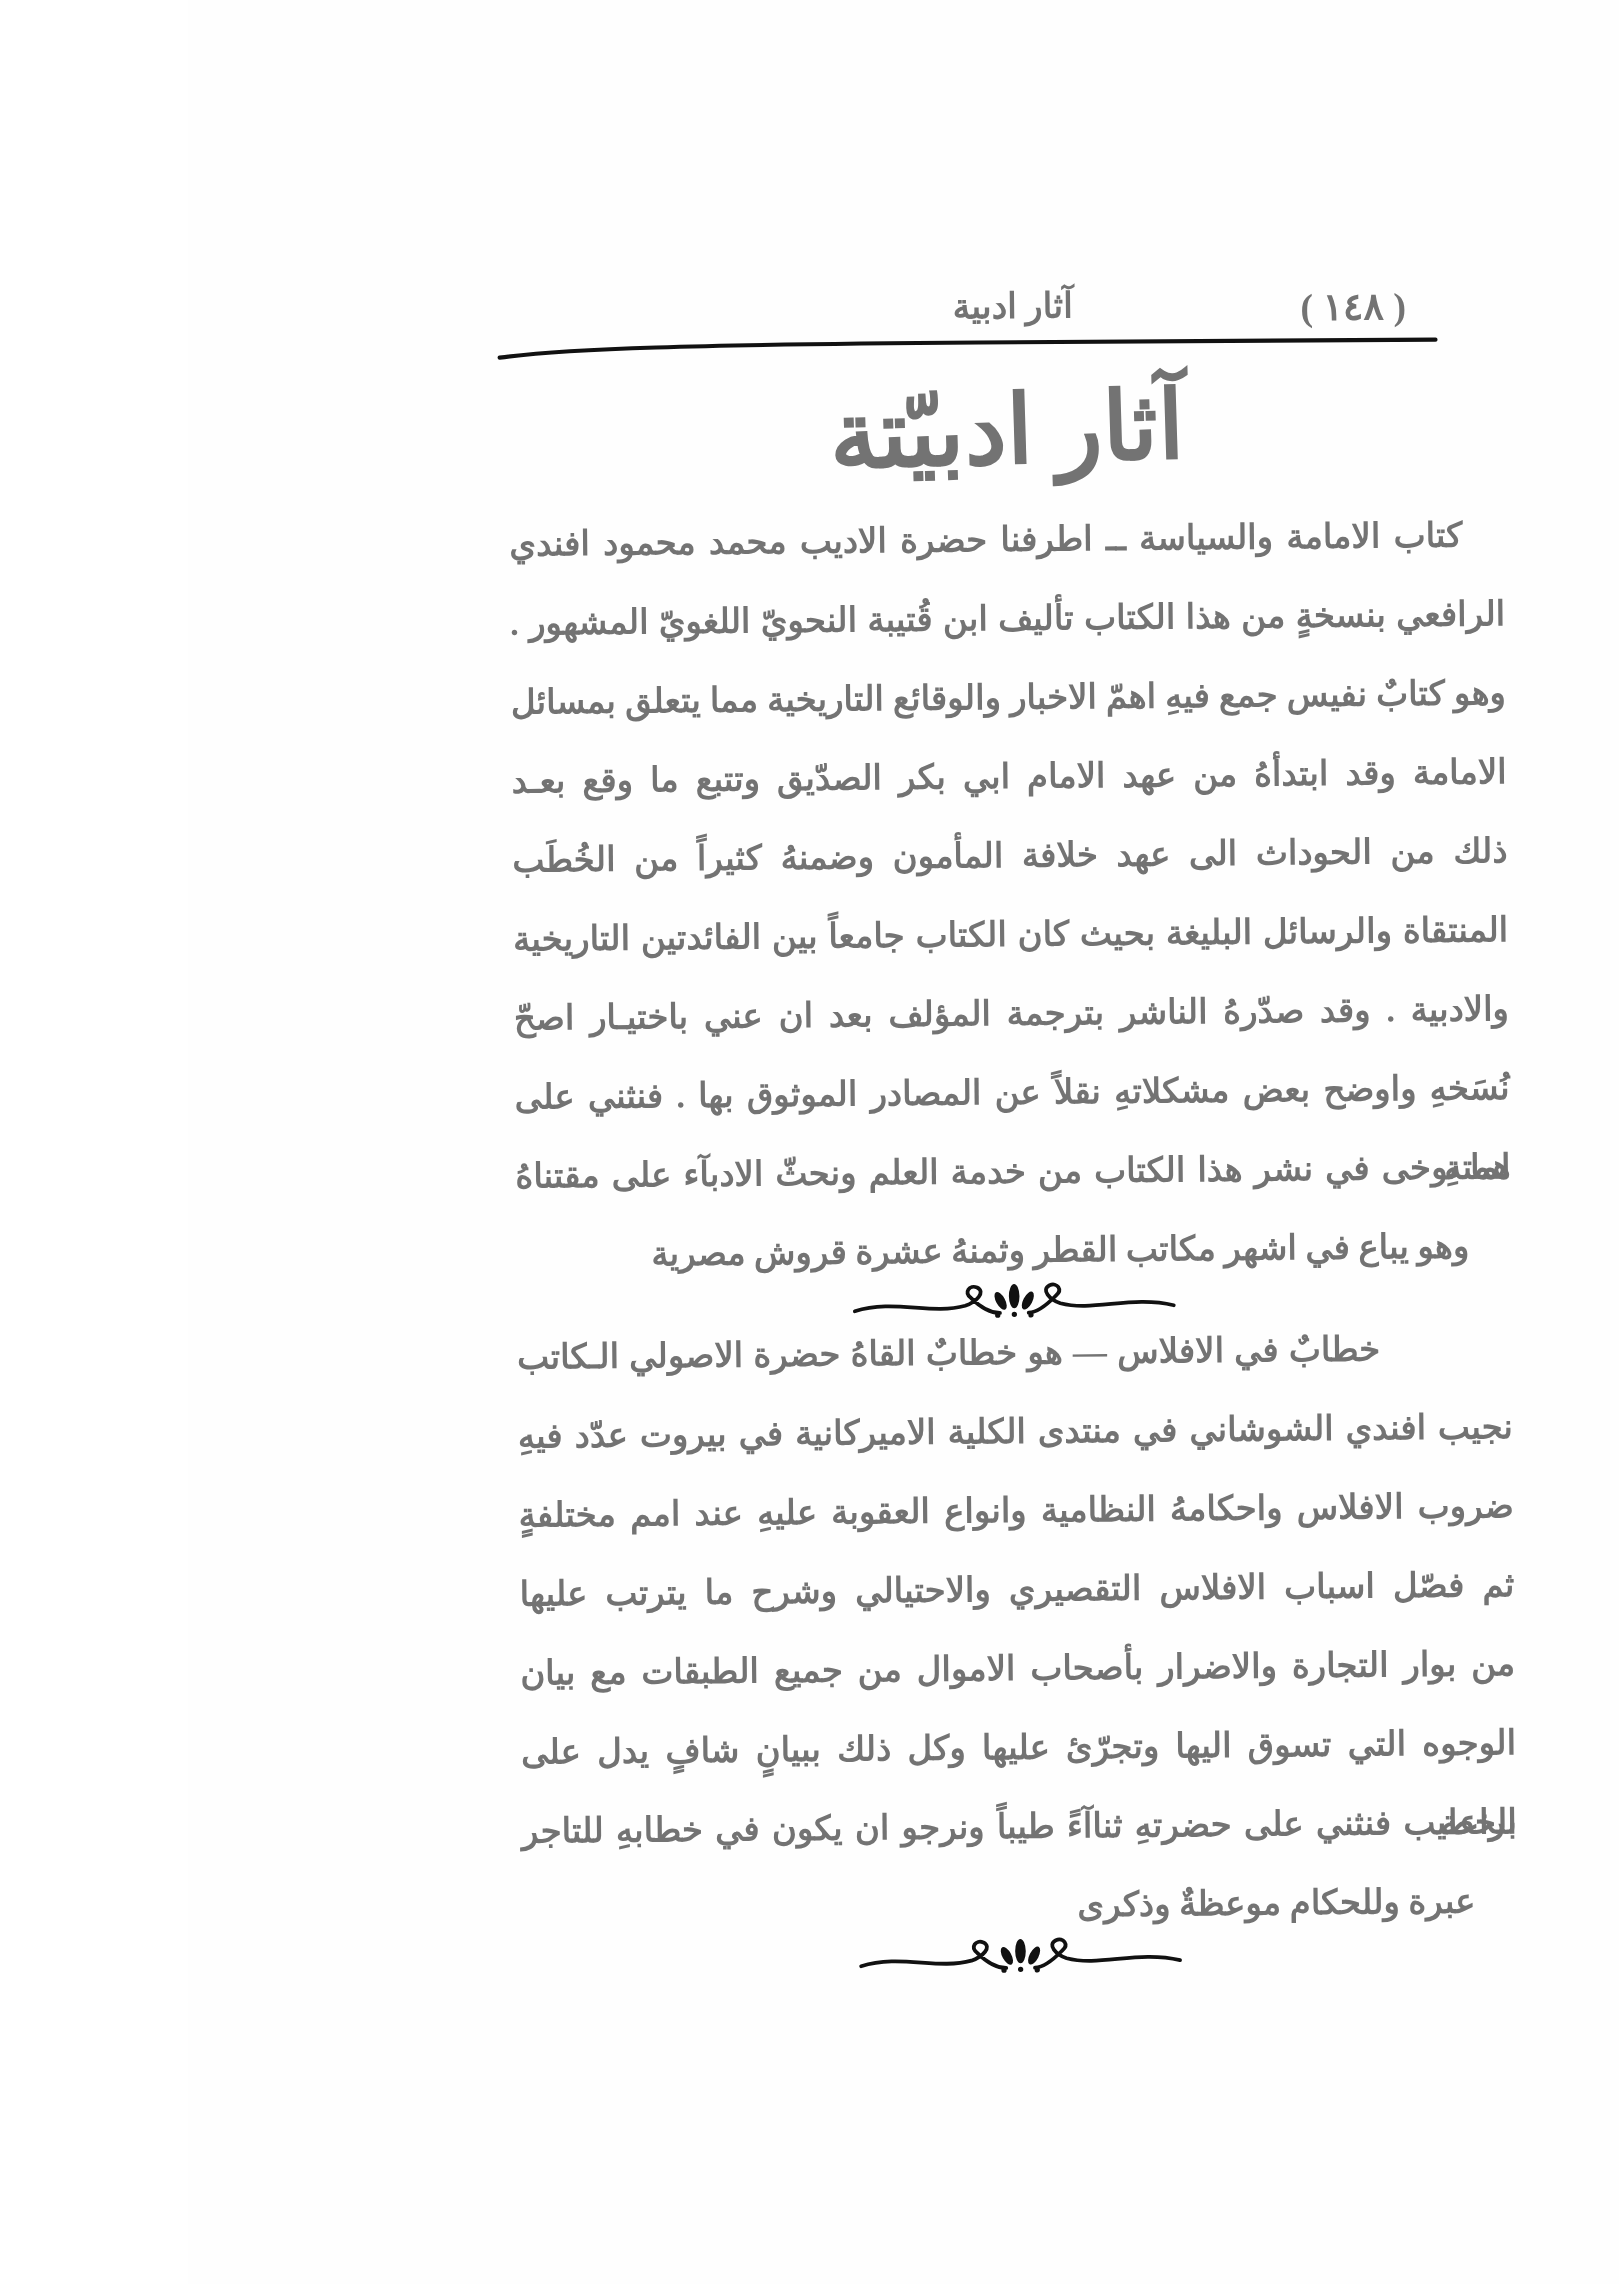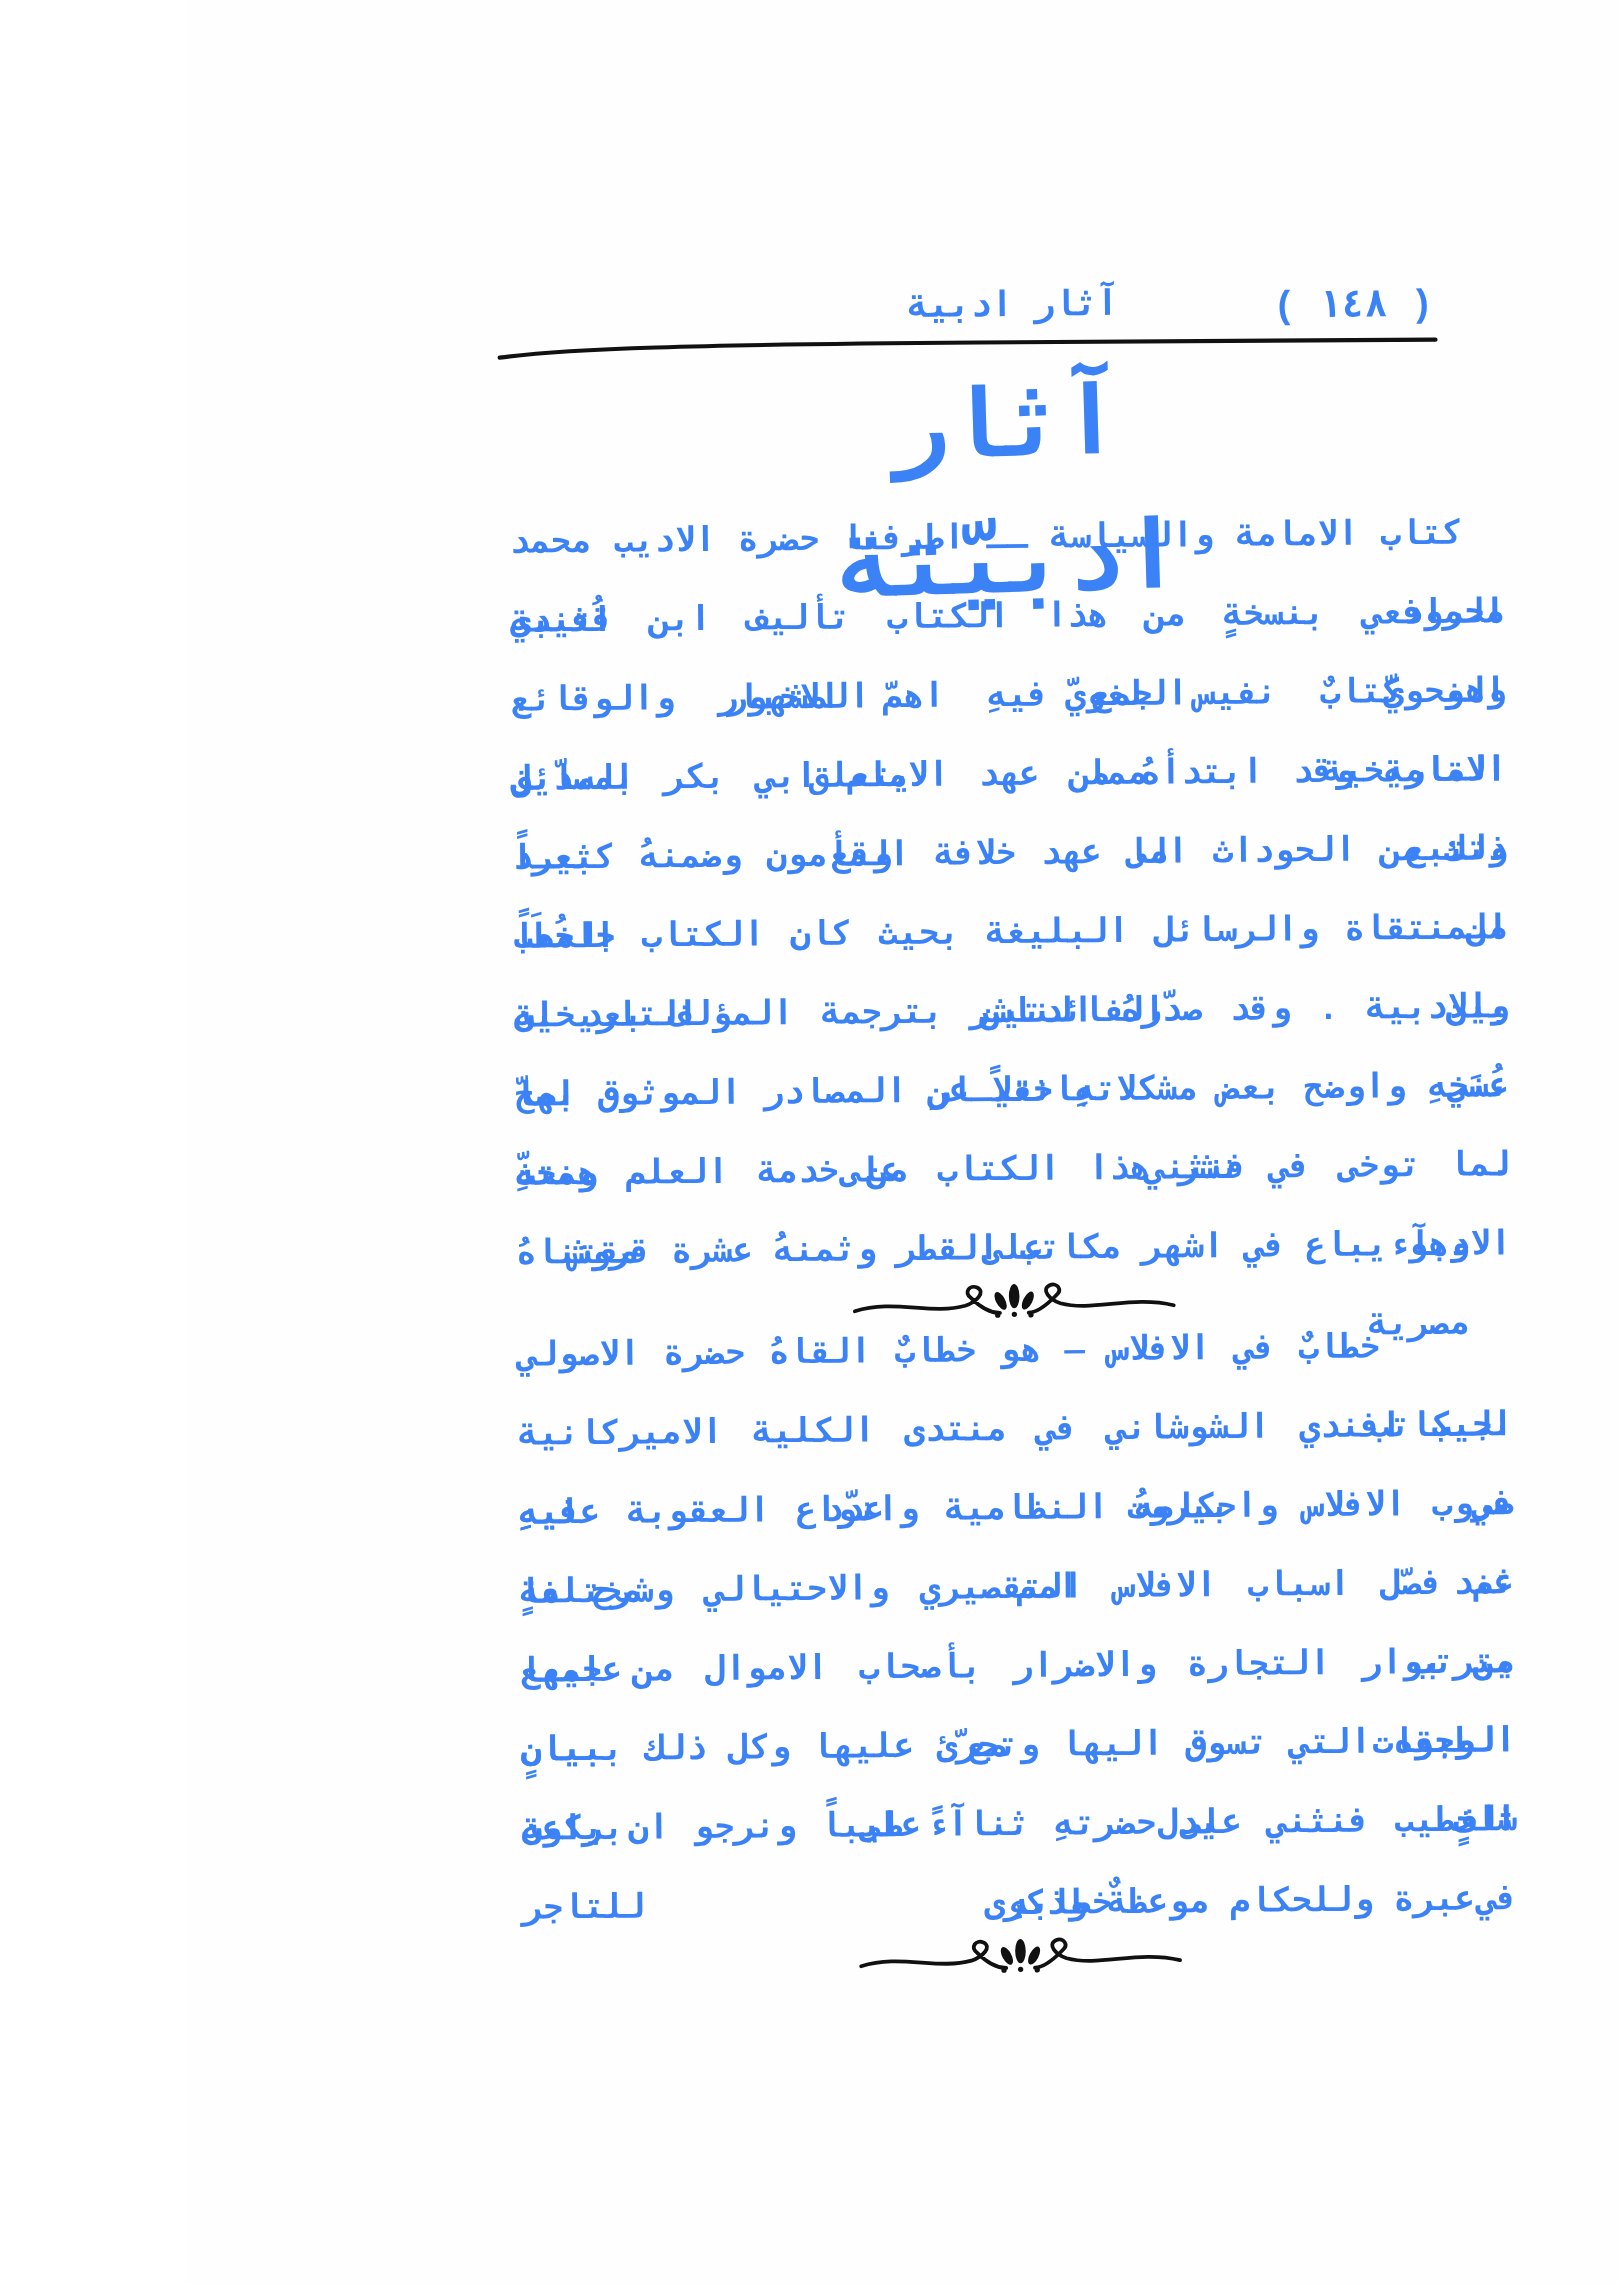--- a/index.html
+++ b/index.html
@@ -4,22 +4,22 @@
 <title>آثار ادبية</title>
 <style>
   html, body { margin: 0; padding: 0; background: #ffffff; }
   .page {
     position: relative;
     width: 1431px;
     height: 2284px;
     background: #fefefe;
     overflow: hidden;
     direction: rtl;
-    font-family: Liberation Mono, monospace;
-    color: #3b82f6;
+    font-family: Liberation Serif, serif;
+    color: #737373;
   }
   .tilt {
     position: absolute;
     inset: 0;
     transform: rotate(-0.55deg);
     transform-origin: 50% 40%;
   }
   .running-title {
     position: absolute;
     top: 278px;

